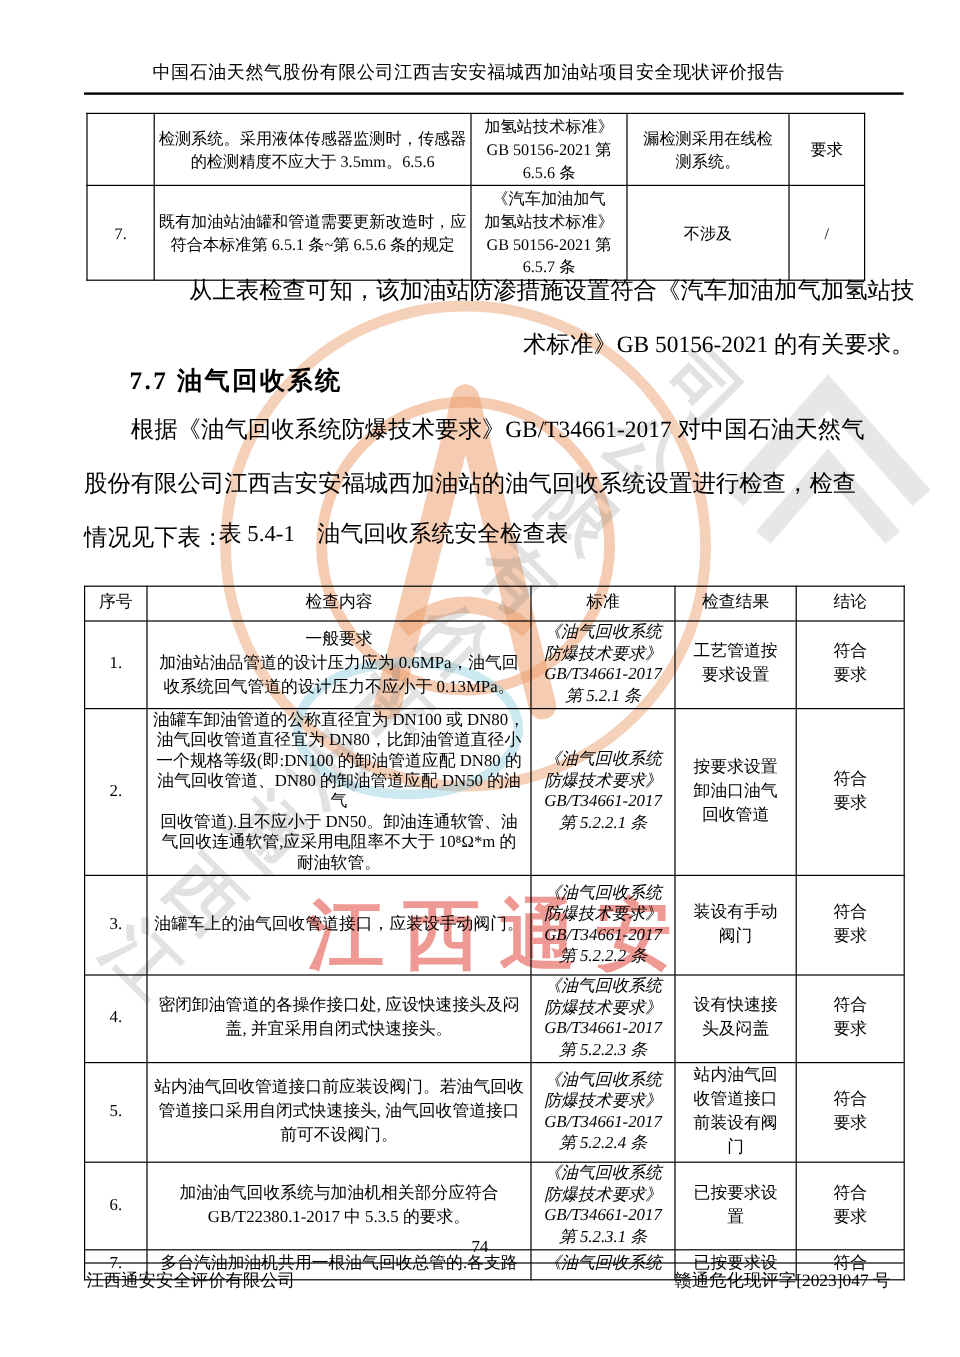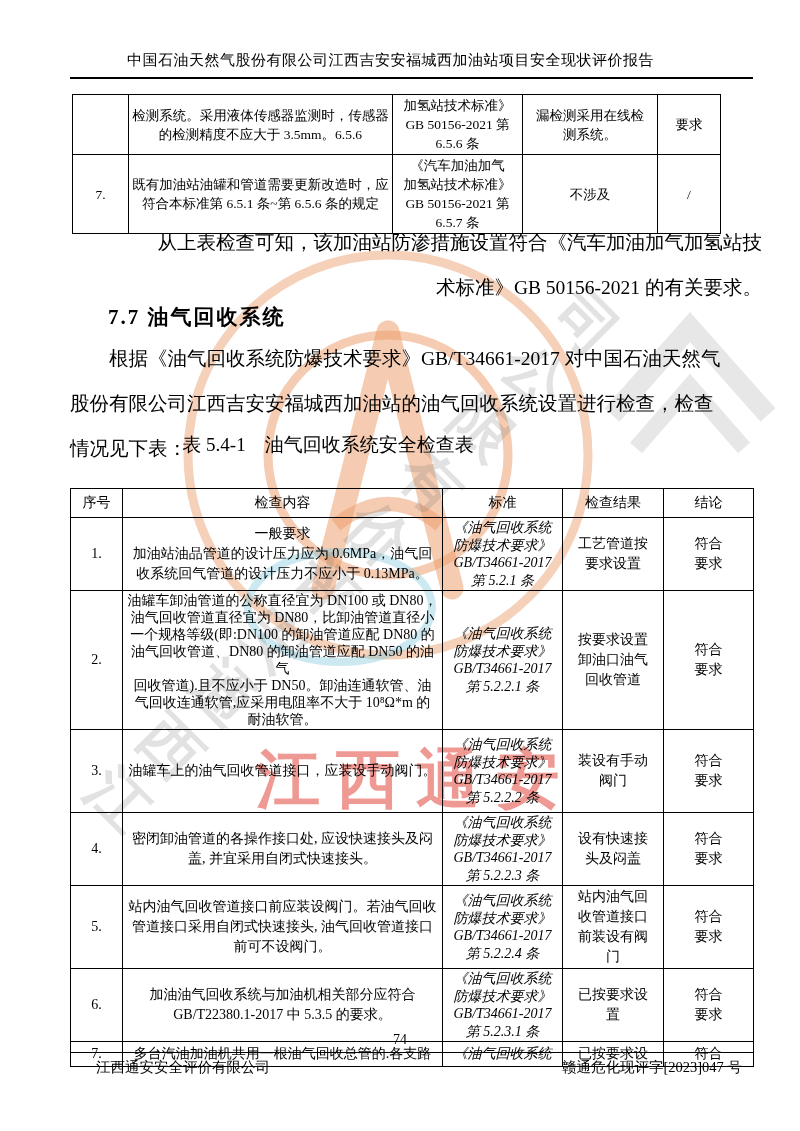--- a/index.html
+++ b/index.html
@@ -61,21 +61,21 @@
   .main-table tr:nth-child(5){height:70px;}
   .main-table tr:nth-child(6){height:80px;}
   .main-table tr:nth-child(7){height:68px;}
   .main-table tr:nth-child(8){height:25px;}
   .main-table td.c-content{font-size:14px;}
   .main-table td.c-standard{line-height:17.5px;font-style:italic;}
   .main-table tr:nth-child(3) td.c-content{line-height:17px;}
   
   .page-num{position:absolute;top:1032px;left:0;width:800px;text-align:center;font-size:14px;}
   .footer-rule{position:absolute;top:1052px;left:70px;width:683px;border-top:1.5px solid #000;}
-  .footer-left{position:absolute;top:1058px;left:72px;font-size:14.5px;margin-left:24px;}
+  .footer-left{position:absolute;top:1058px;left:72px;font-size:14.5px;}
   .footer-right{position:absolute;top:1058px;right:58px;font-size:14.5px;}
 </style>
 </head>
 <body>
 
 <div class="wm-layer">
   <svg class="wm-svg" width="800" height="1131" viewBox="0 0 800 1131">
 
     <circle cx="388" cy="455" r="200" fill="none" stroke-width="9" opacity="0.45" stroke="#eb9a66"></circle>
     <circle cx="388" cy="455" r="120" fill="none" stroke-width="9" opacity="0.5" stroke="#eb9a66"></circle>

